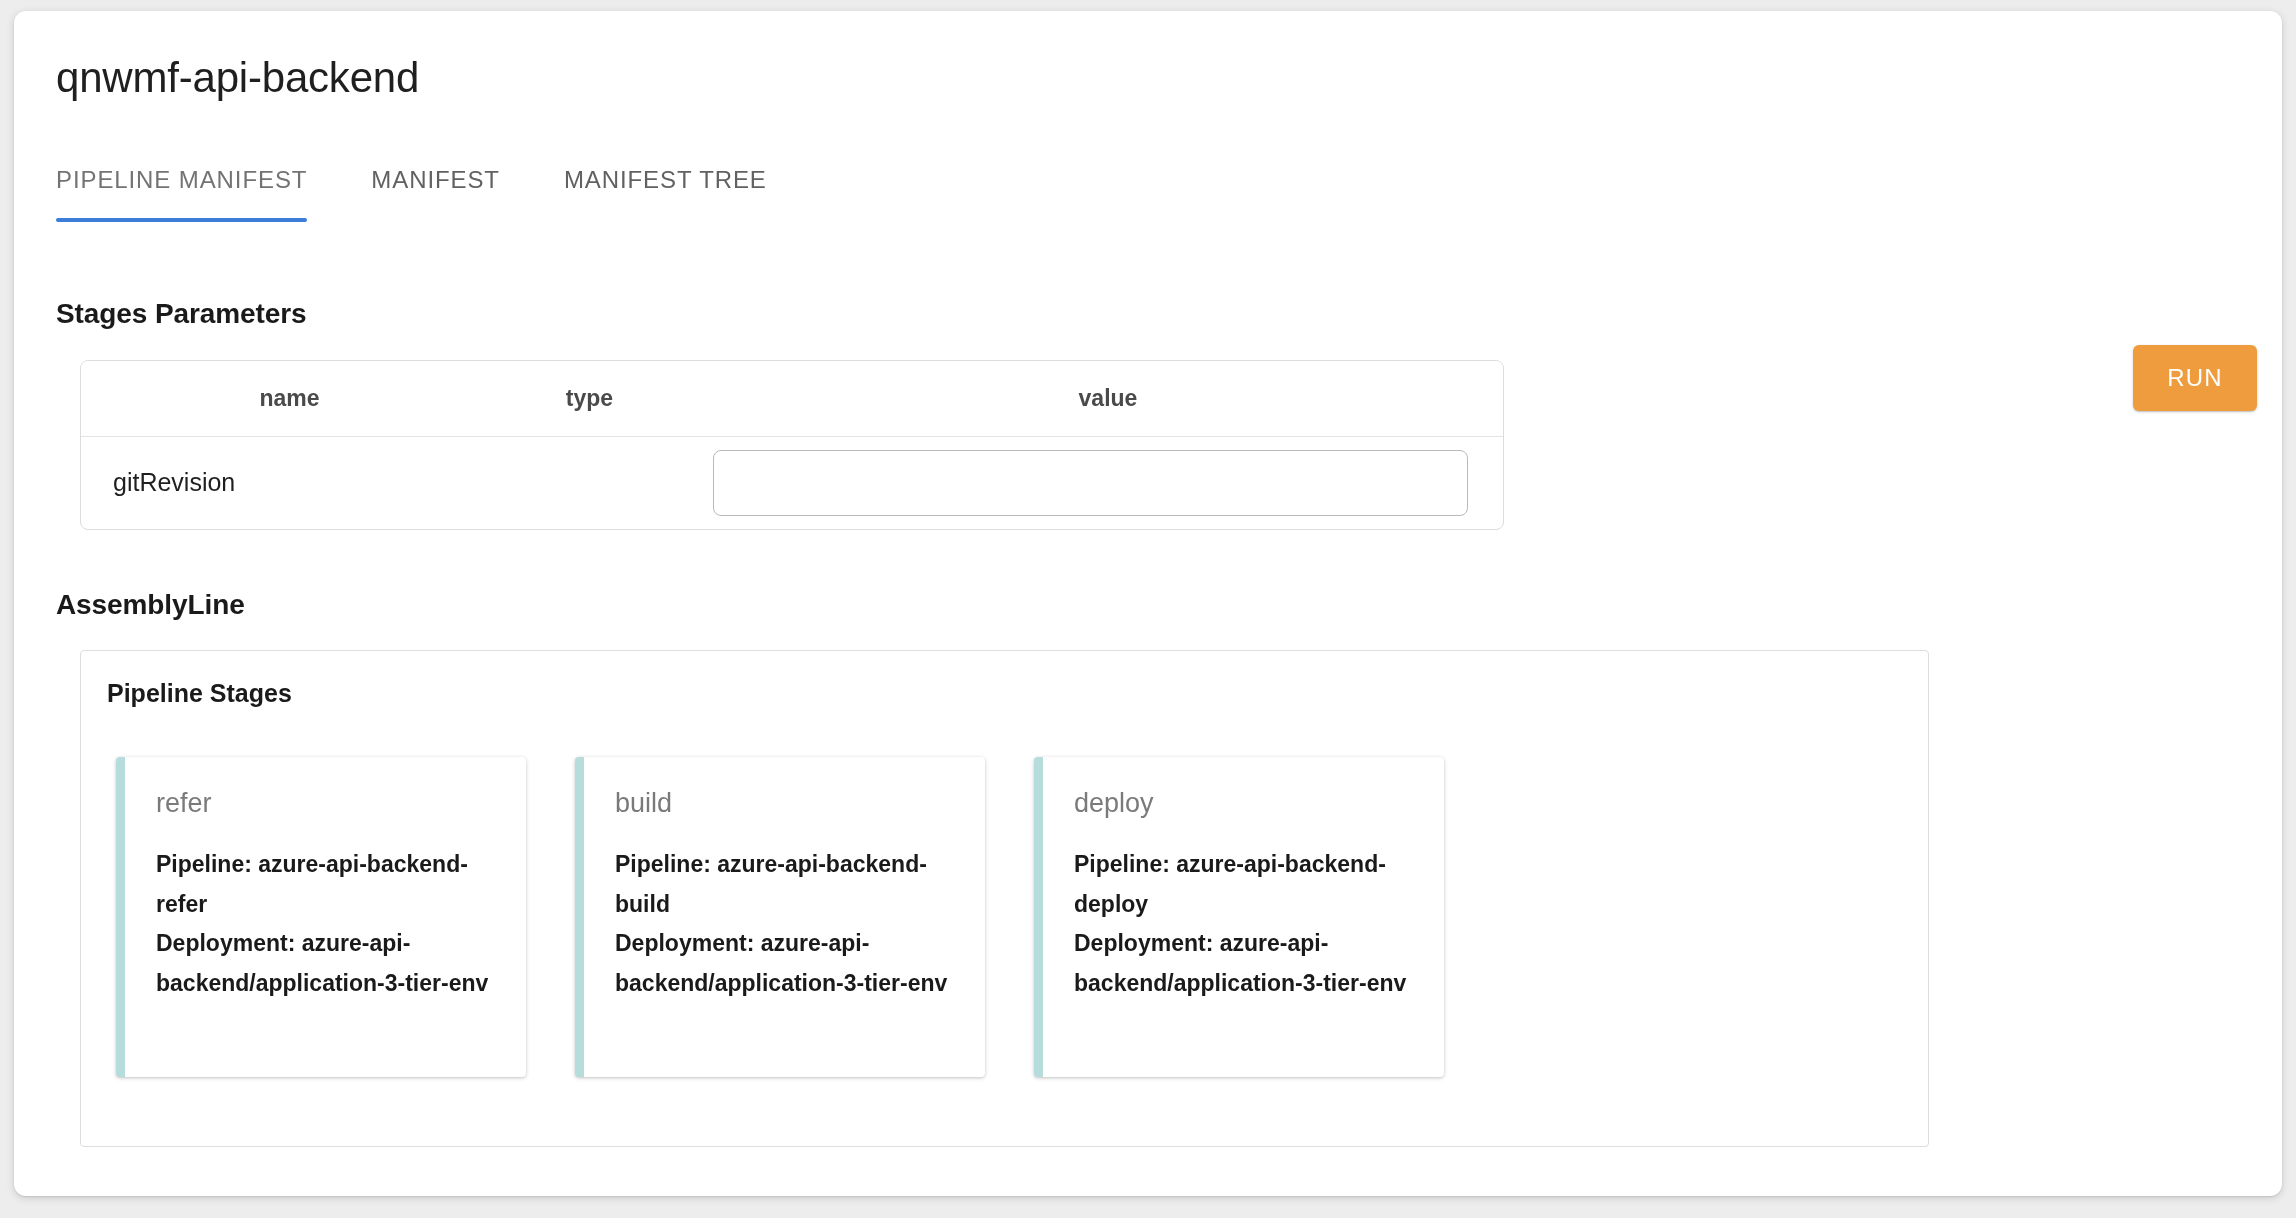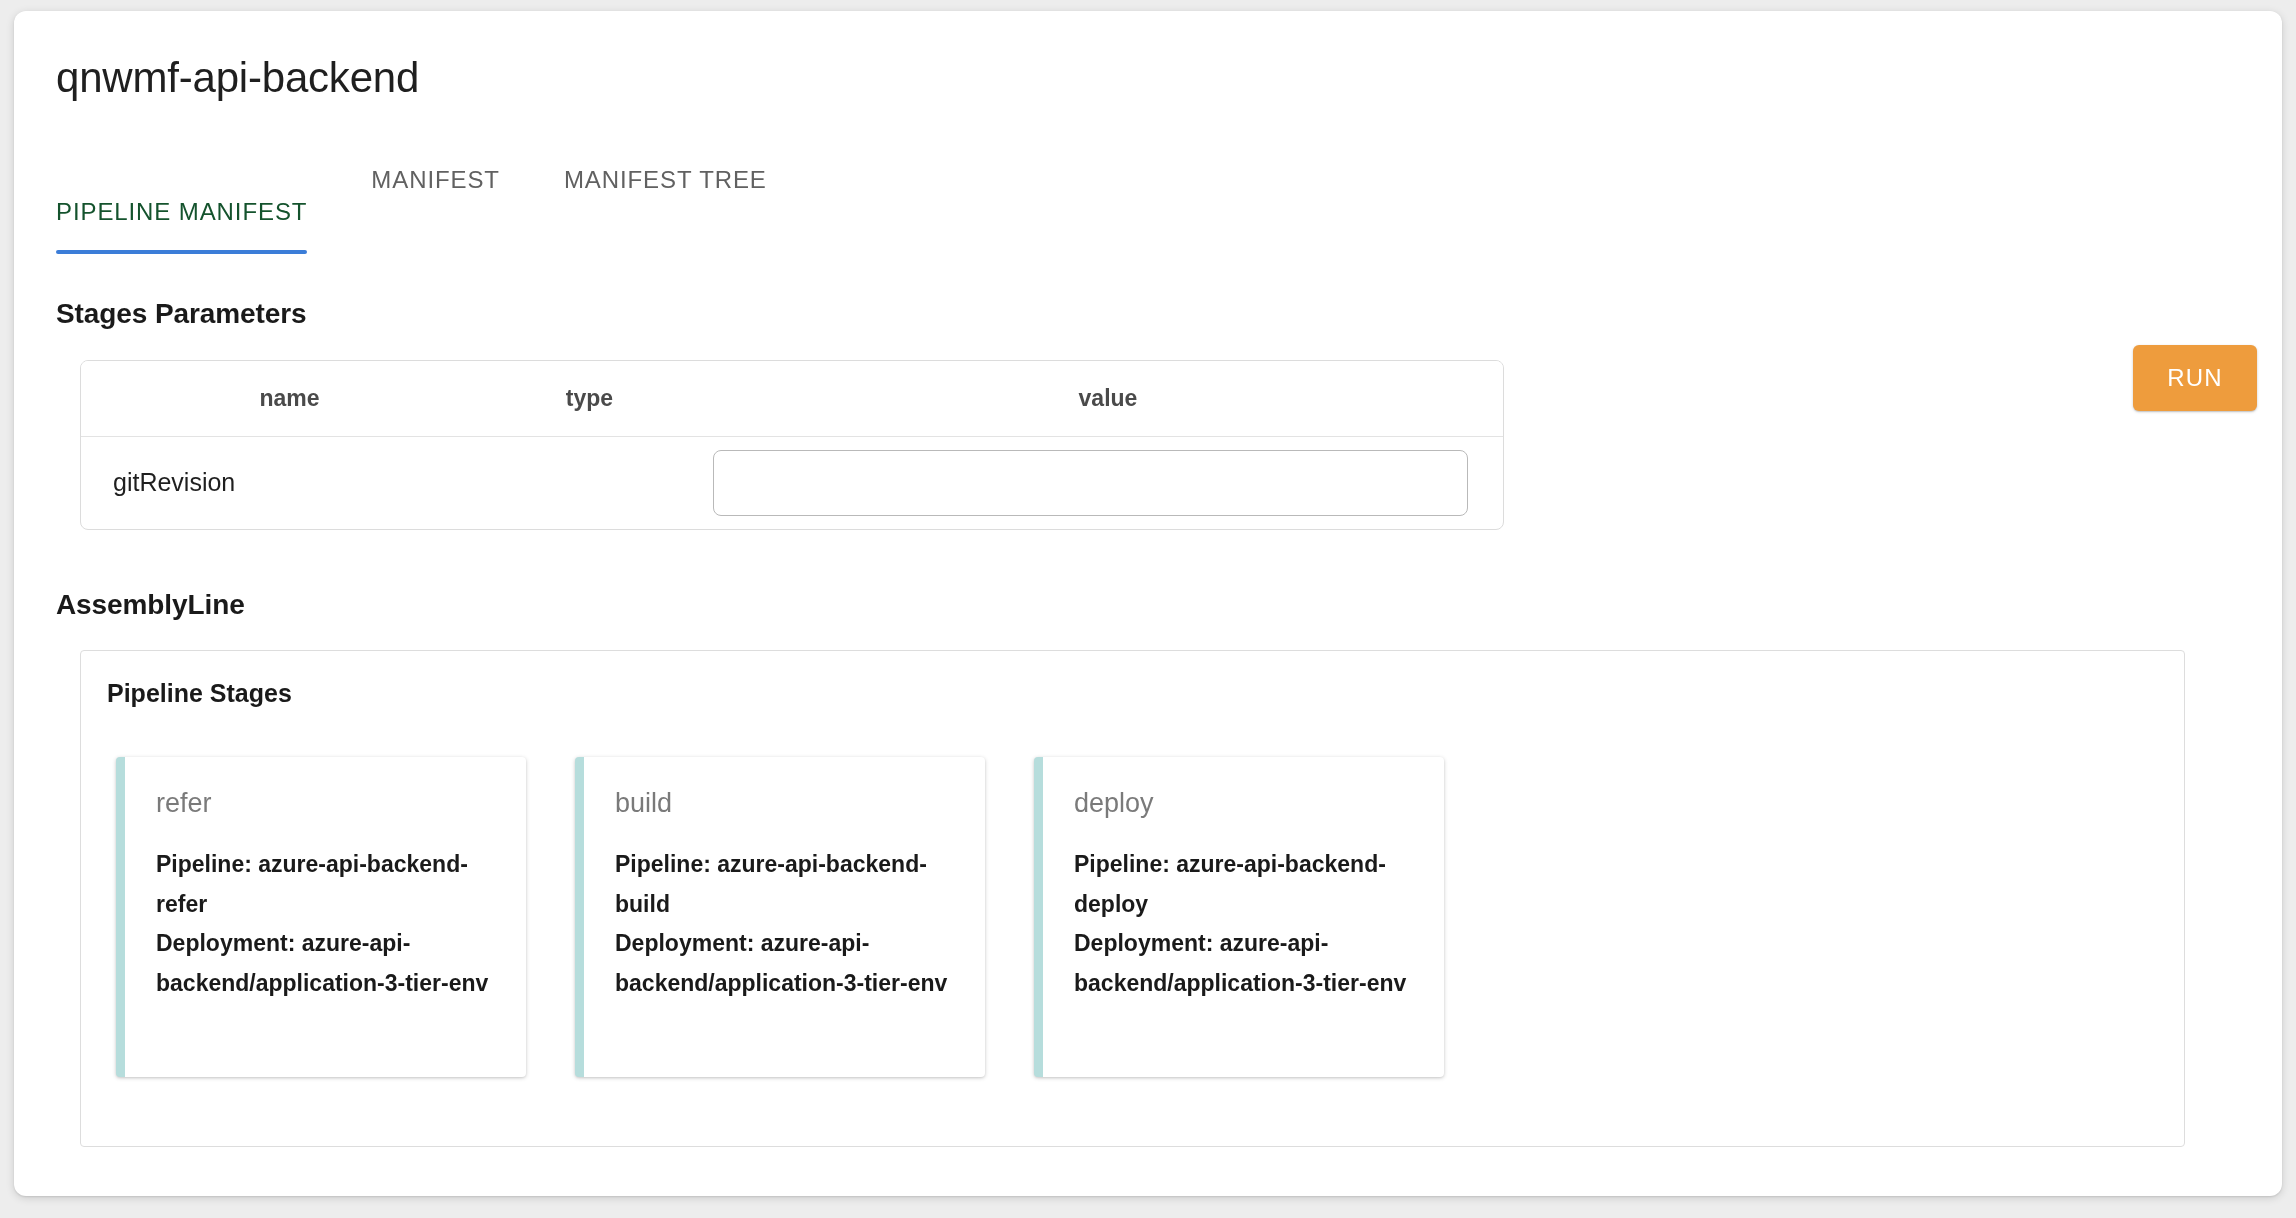--- a/index.html
+++ b/index.html
@@ -58,21 +58,21 @@
     letter-spacing: 0.9px;
     color: #616161;
     padding: 0 32px 28px 32px;
     cursor: pointer;
     background: none;
     border: none;
     font-family: inherit;
     white-space: nowrap;
   }
   .tab:first-child { padding-left: 0; padding-right: 32px; }
-  .tab.active { color: #14532d; margin-top: 32px; }
+  .tab.active { color: #737373; }
   .tab-underline {
     position: absolute;
     left: 0;
     right: 32px;
     bottom: 0;
     height: 4px;
     background: #3B7DD8;
     border-radius: 2px;
   }
 
@@ -160,21 +160,21 @@
     letter-spacing: 1.1px;
     cursor: pointer;
     box-shadow: 0 1px 3px rgba(0,0,0,0.18), 0 1px 1px rgba(0,0,0,0.10);
   }
 
   
   .assemblyline-box {
     position: absolute;
     left: 66px;
     top: 639px;
-    width: 2105px;
+    width: 1849px;
     height: 497px;
     background: #FFFFFF;
     border: 1px solid #DDDDDD;
     border-radius: 4px;
   }
   .stages-heading {
     position: absolute;
     left: 26px;
     top: 28px;
     font-size: 25px;

